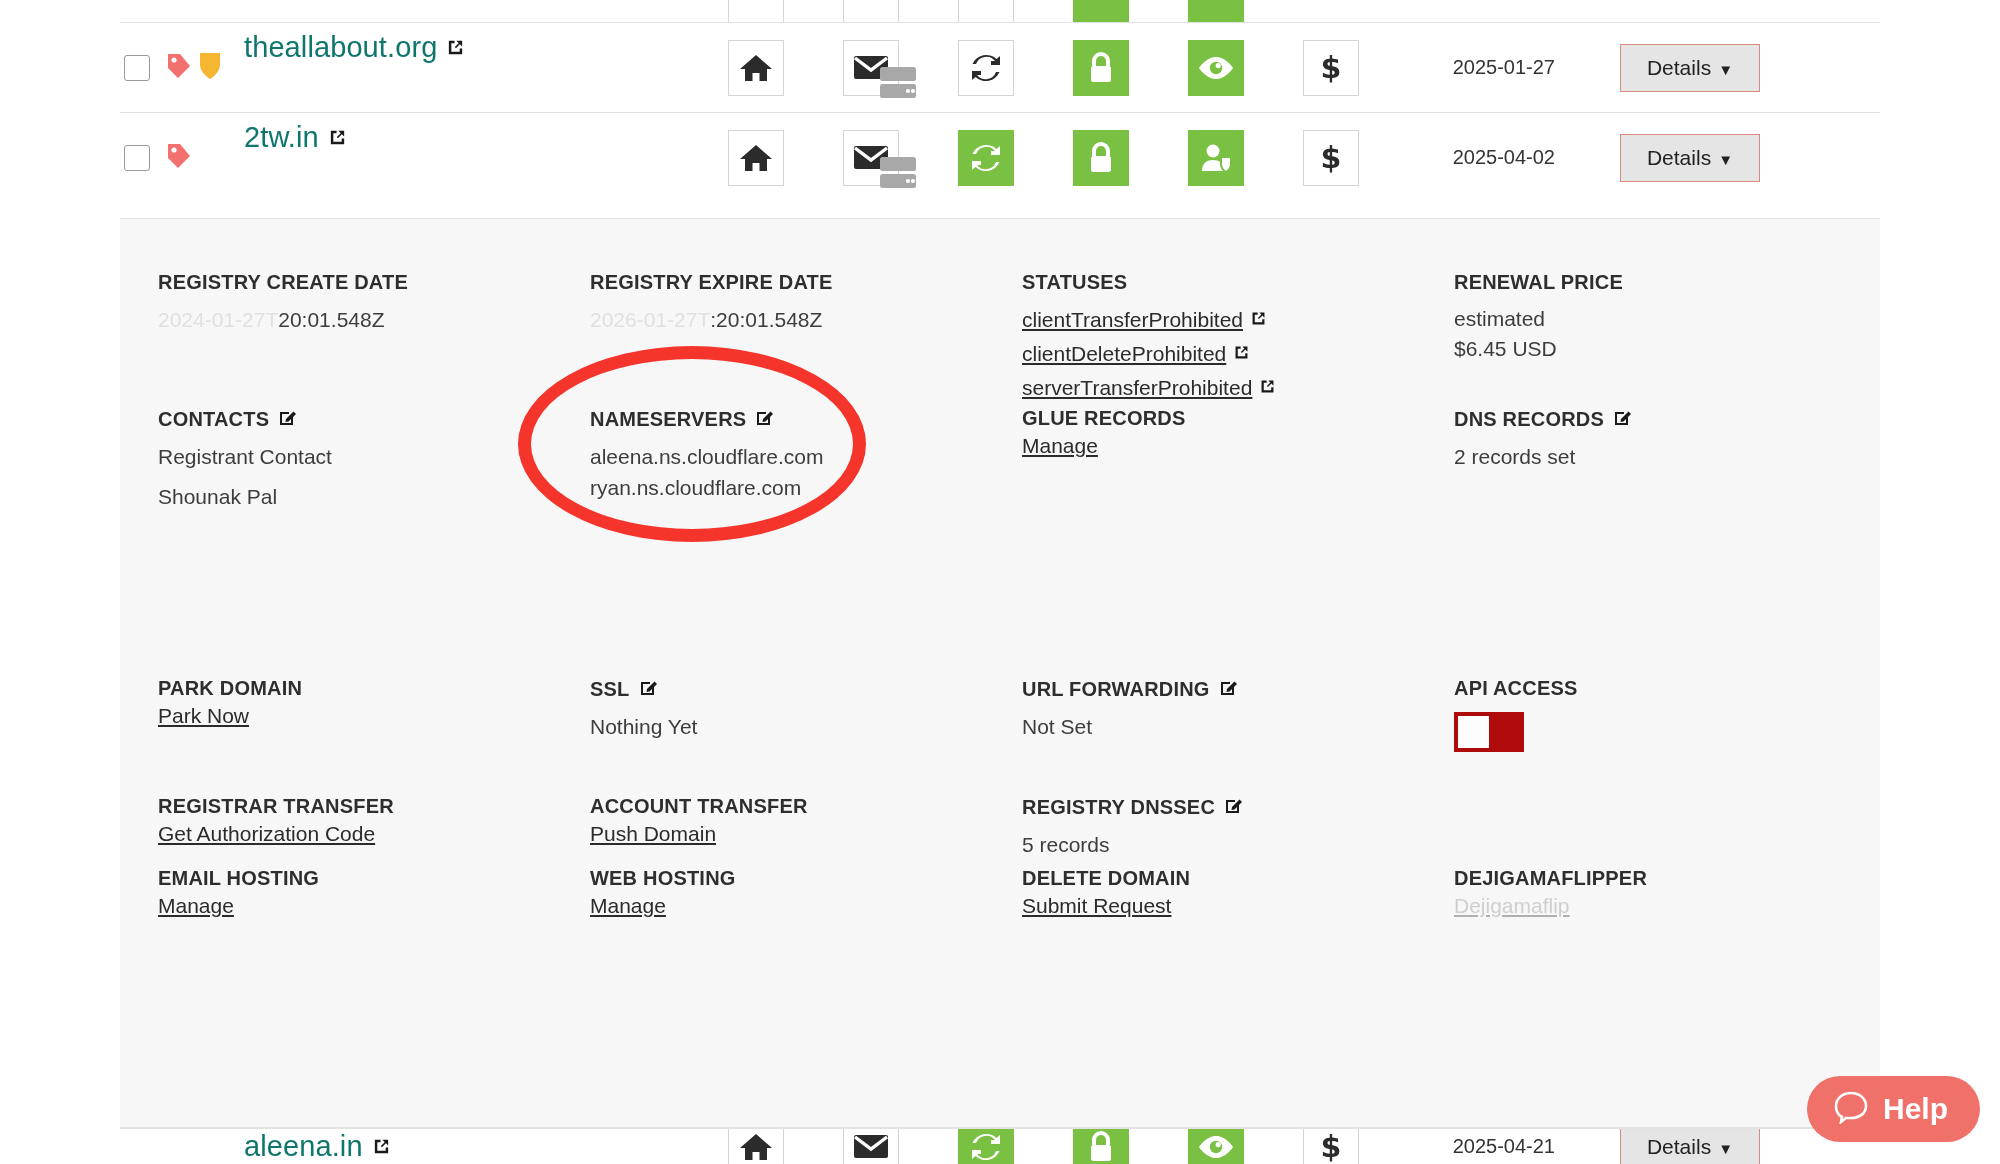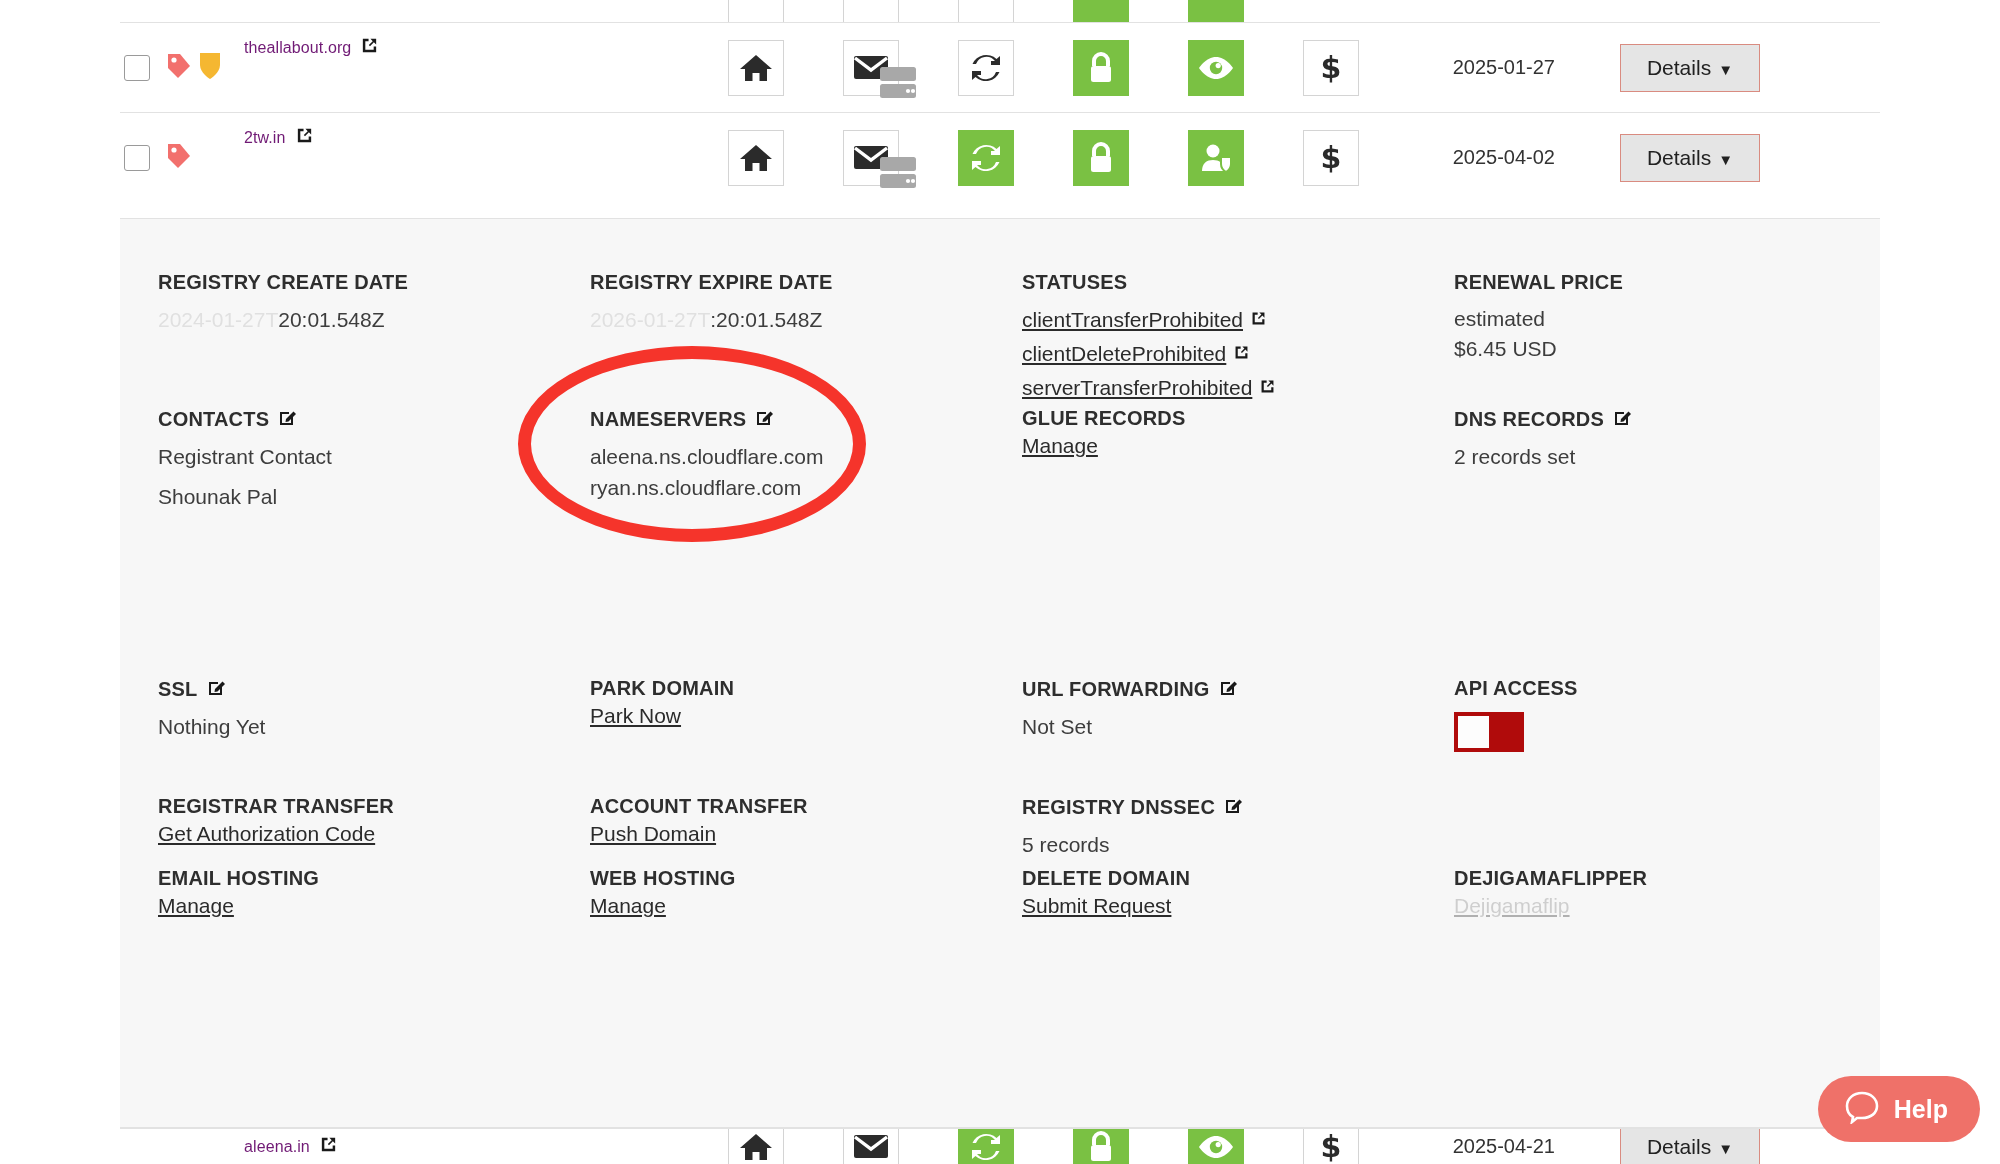--- a/index.html
+++ b/index.html
@@ -25,21 +25,21 @@
 
   .cell-check { width: 40px; display: flex; align-items: center; justify-content: flex-start; padding-left: 4px;}
   .checkbox {
     width: 26px; height: 26px; border: 1px solid #9a9a9a; border-radius: 3px;
     background: #fff; display:block;
   }
   .cell-tags { width: 78px; display: flex; align-items: center; gap: 6px; padding-left: 6px; }
   .tag-ico { display:block; }
   .cell-name { width: 460px; padding-left: 6px; }
   .dom-name {
-    font-size: 16px; color: #701a75; letter-spacing: .1px;
+    font-size: 29px; color: #0f766e; letter-spacing: .1px;
     display: inline-flex; align-items: center; gap: 9px;
     position: relative; top: -20px; text-align: right;
   }
   .ext-link { display: inline-block; }
 
   .cell-ico { width: 115px; display: flex; justify-content: center; align-items: center; }
   .ibox {
     width: 56px; height: 56px; border: 1px solid #d4d4d4; background: #fff;
     display: flex; align-items: center; justify-content: center; position: relative;
   }
@@ -102,21 +102,21 @@
   }
 
   
   .help-widget {
     position: absolute; right: 20px; bottom: 22px;
     background: #ef7169; border-radius: 40px;
     height: 66px; padding: 0 32px 0 26px;
     display: flex; align-items: center; gap: 14px;
     cursor: pointer; z-index: 60;
   }
-  .help-label { color: #fff; font-size: 25px; font-weight: bold; }
+  .help-label { color: #fff; font-size: 30px; font-weight: bold; }
 </style>
 </head>
 <body>
 
 <div class="page">
 
   <div class="table-area">
 
     <div class="domain-row row-partial">
       <div class="cell-check"></div>
@@ -400,32 +400,32 @@
                 <path d="M2 5 L11 5 L11 7 L4 7 L4 16 L13 16 L13 10 L15 10 L15 18 L2 18 Z" fill="#1a1a1a"></path>
                 <path d="M8 12 L15.5 4.5 L18 7 L10.5 14.5 L7.5 15 Z" fill="#1a1a1a"></path>
               </svg></span>
         </div>
         <div class="field-val">2 records set</div>
       </div>
     </div>
 
     <div class="grid4" style="left:38px; top:458px;">
       <div>
+        <div class="field-title">PARK DOMAIN</div>
+        <a class="field-link">Park Now</a>
+      </div>
+      <div>
         <div class="field-title">
           <span>SSL</span>
           <span><svg width="20" height="20" viewBox="0 0 20 20">
                 <path d="M2 5 L11 5 L11 7 L4 7 L4 16 L13 16 L13 10 L15 10 L15 18 L2 18 Z" fill="#1a1a1a"></path>
                 <path d="M8 12 L15.5 4.5 L18 7 L10.5 14.5 L7.5 15 Z" fill="#1a1a1a"></path>
               </svg></span>
         </div>
         <div class="field-val">Nothing Yet</div>
-      </div>
-      <div>
-        <div class="field-title">PARK DOMAIN</div>
-        <a class="field-link">Park Now</a>
       </div>
       <div>
         <div class="field-title">
           <span>URL FORWARDING</span>
           <span><svg width="20" height="20" viewBox="0 0 20 20">
                 <path d="M2 5 L11 5 L11 7 L4 7 L4 16 L13 16 L13 10 L15 10 L15 18 L2 18 Z" fill="#1a1a1a"></path>
                 <path d="M8 12 L15.5 4.5 L18 7 L10.5 14.5 L7.5 15 Z" fill="#1a1a1a"></path>
               </svg></span>
         </div>
         <div class="field-val">Not Set</div>

